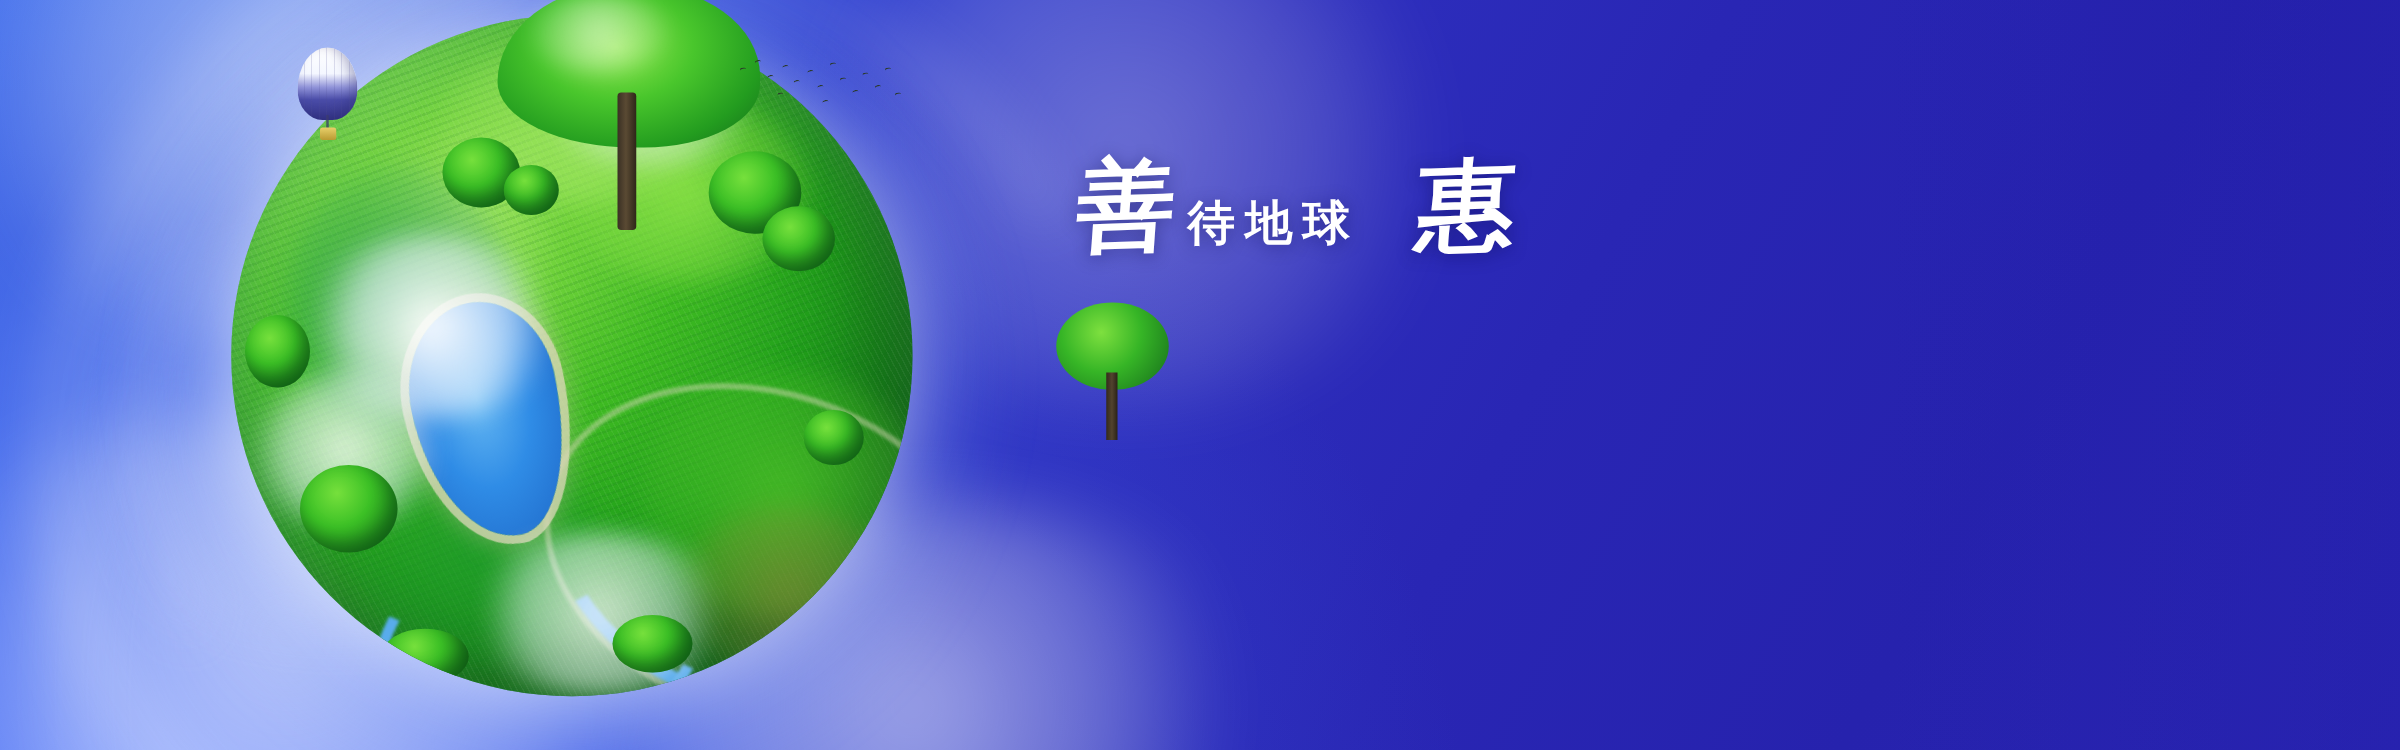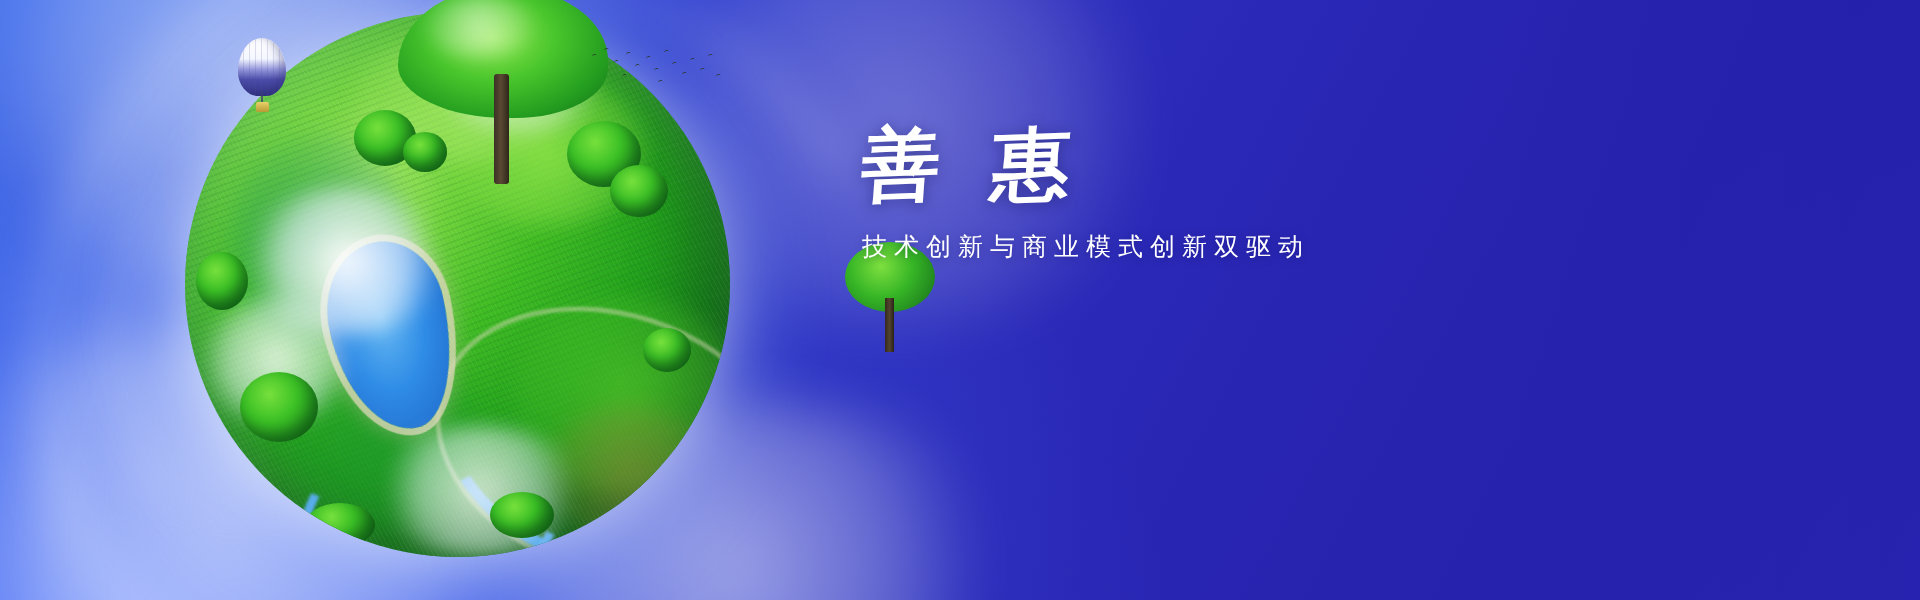--- a/index.html
+++ b/index.html
@@ -466,23 +466,23 @@
     <div class="bird" style="left:34px; top:30px;"></div>
     <div class="bird" style="left:70px; top:36px;"></div>
   </div>
 
   <div class="vignette-right"></div>
 
   <div class="copy">
 
     <div class="headline">
       <span class="hl-big">善</span>
+      <span class="hl-small">待地球</span>
       <span class="hl-gap"></span>
       <span class="hl-big">惠</span>
     </div>
 
-    <div class="subhead">技术创新与商业模式创新双驱动</div>
 
 
 
   </div>
 
 </div>
 
 </body></html>

